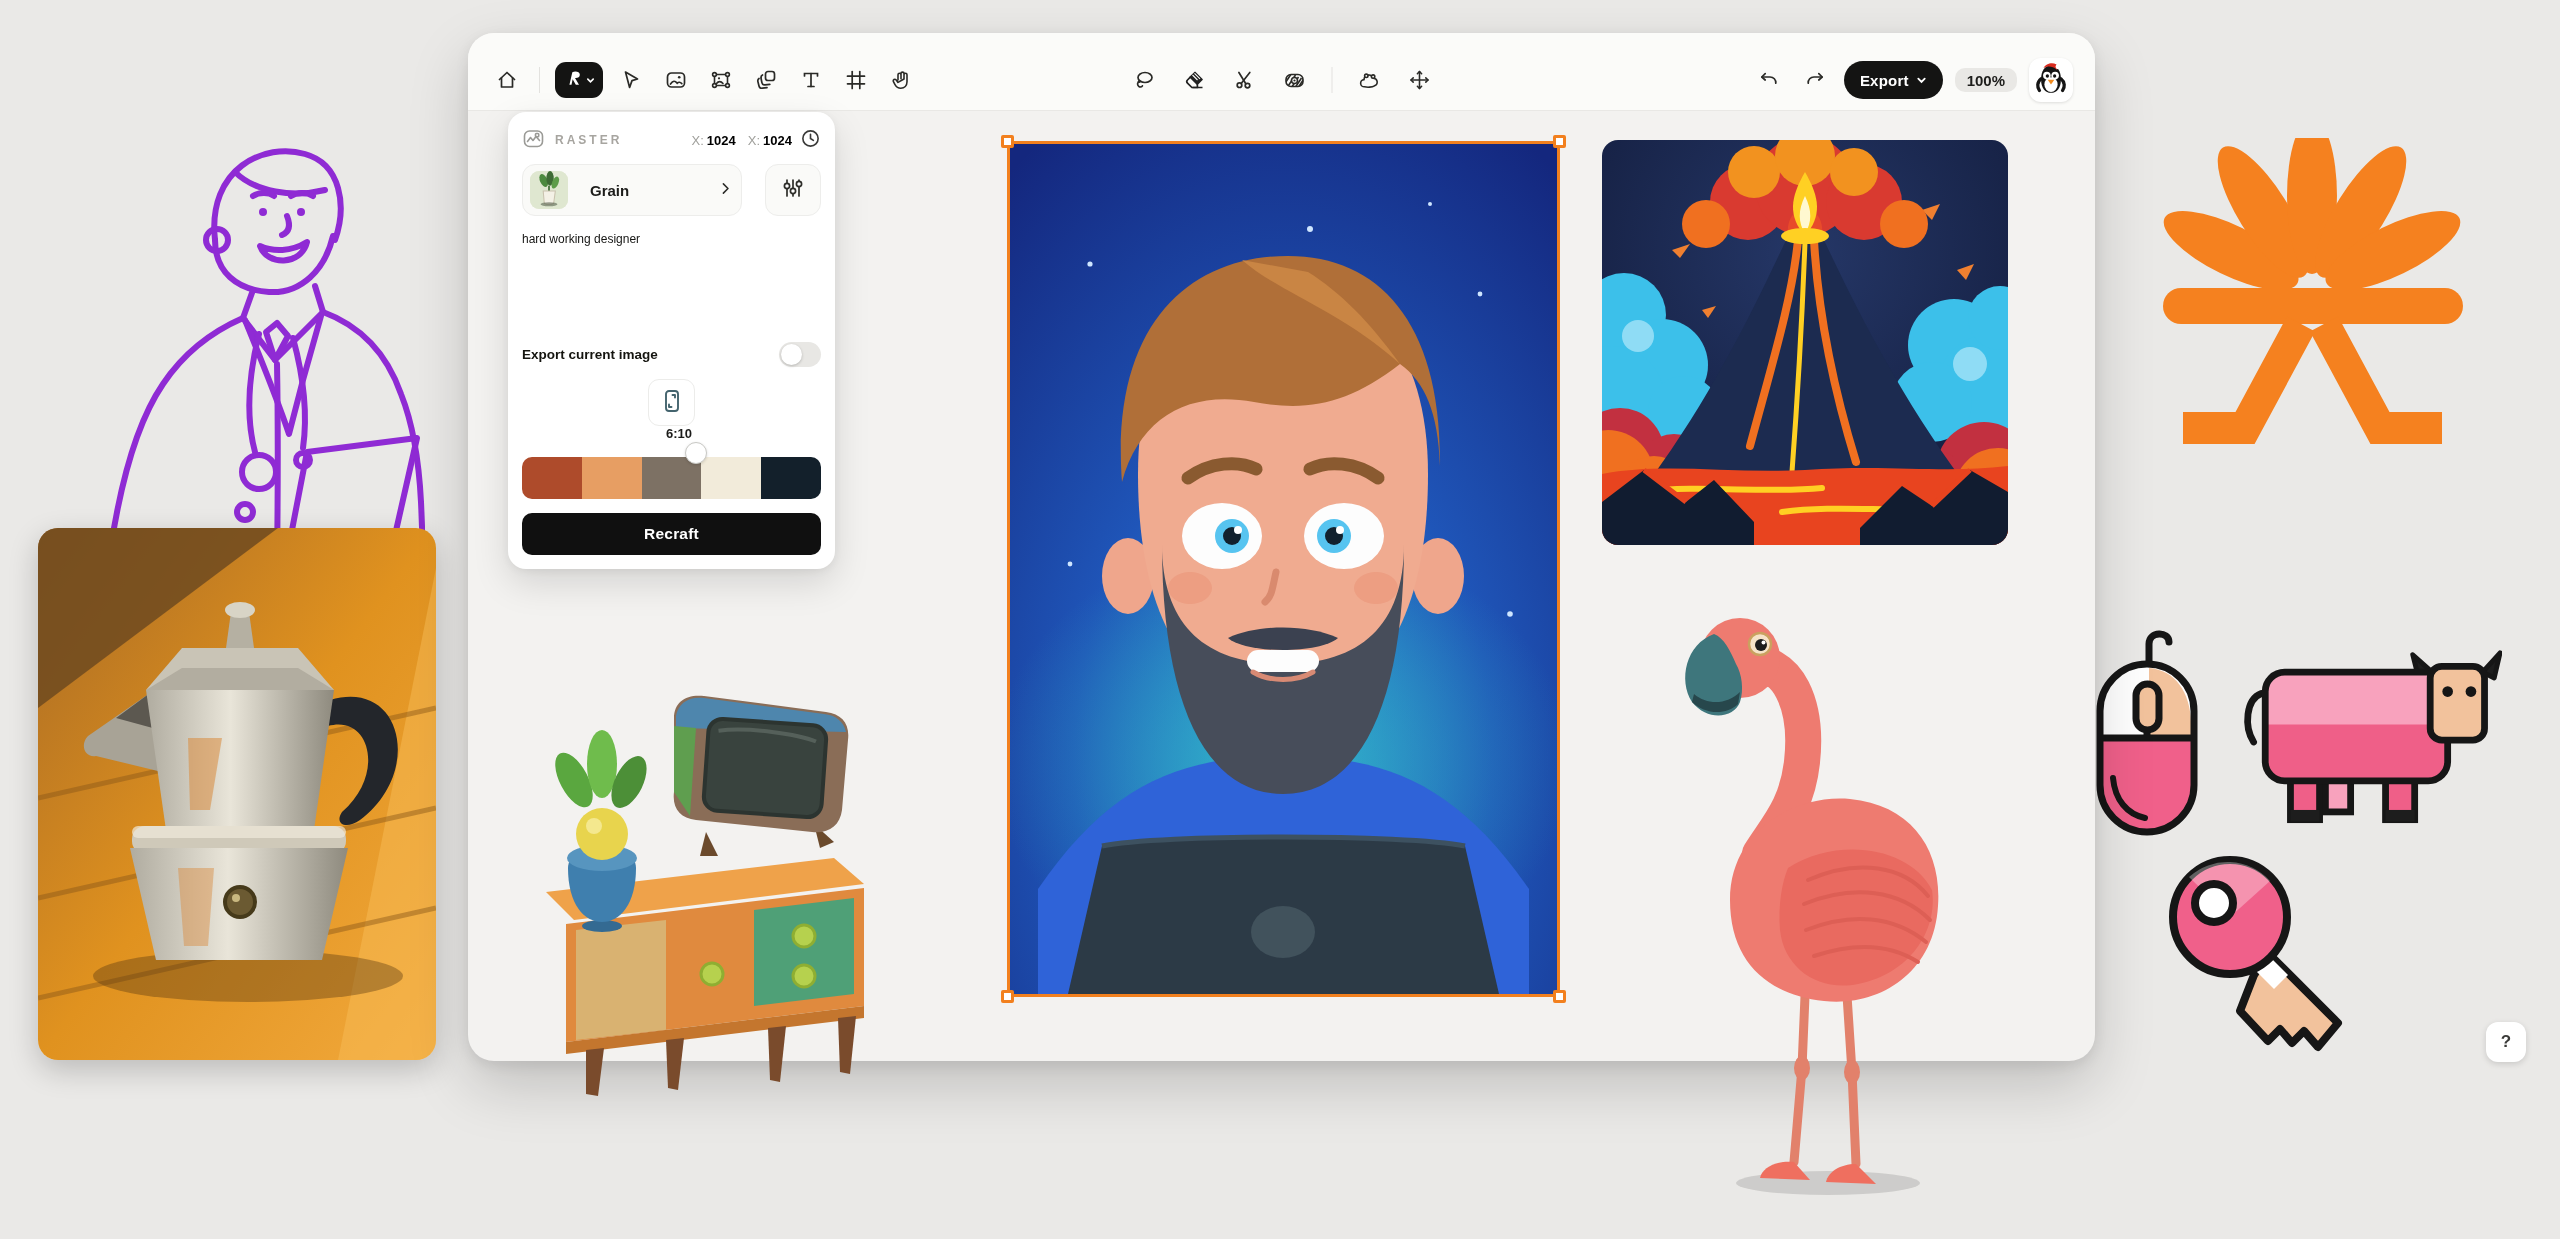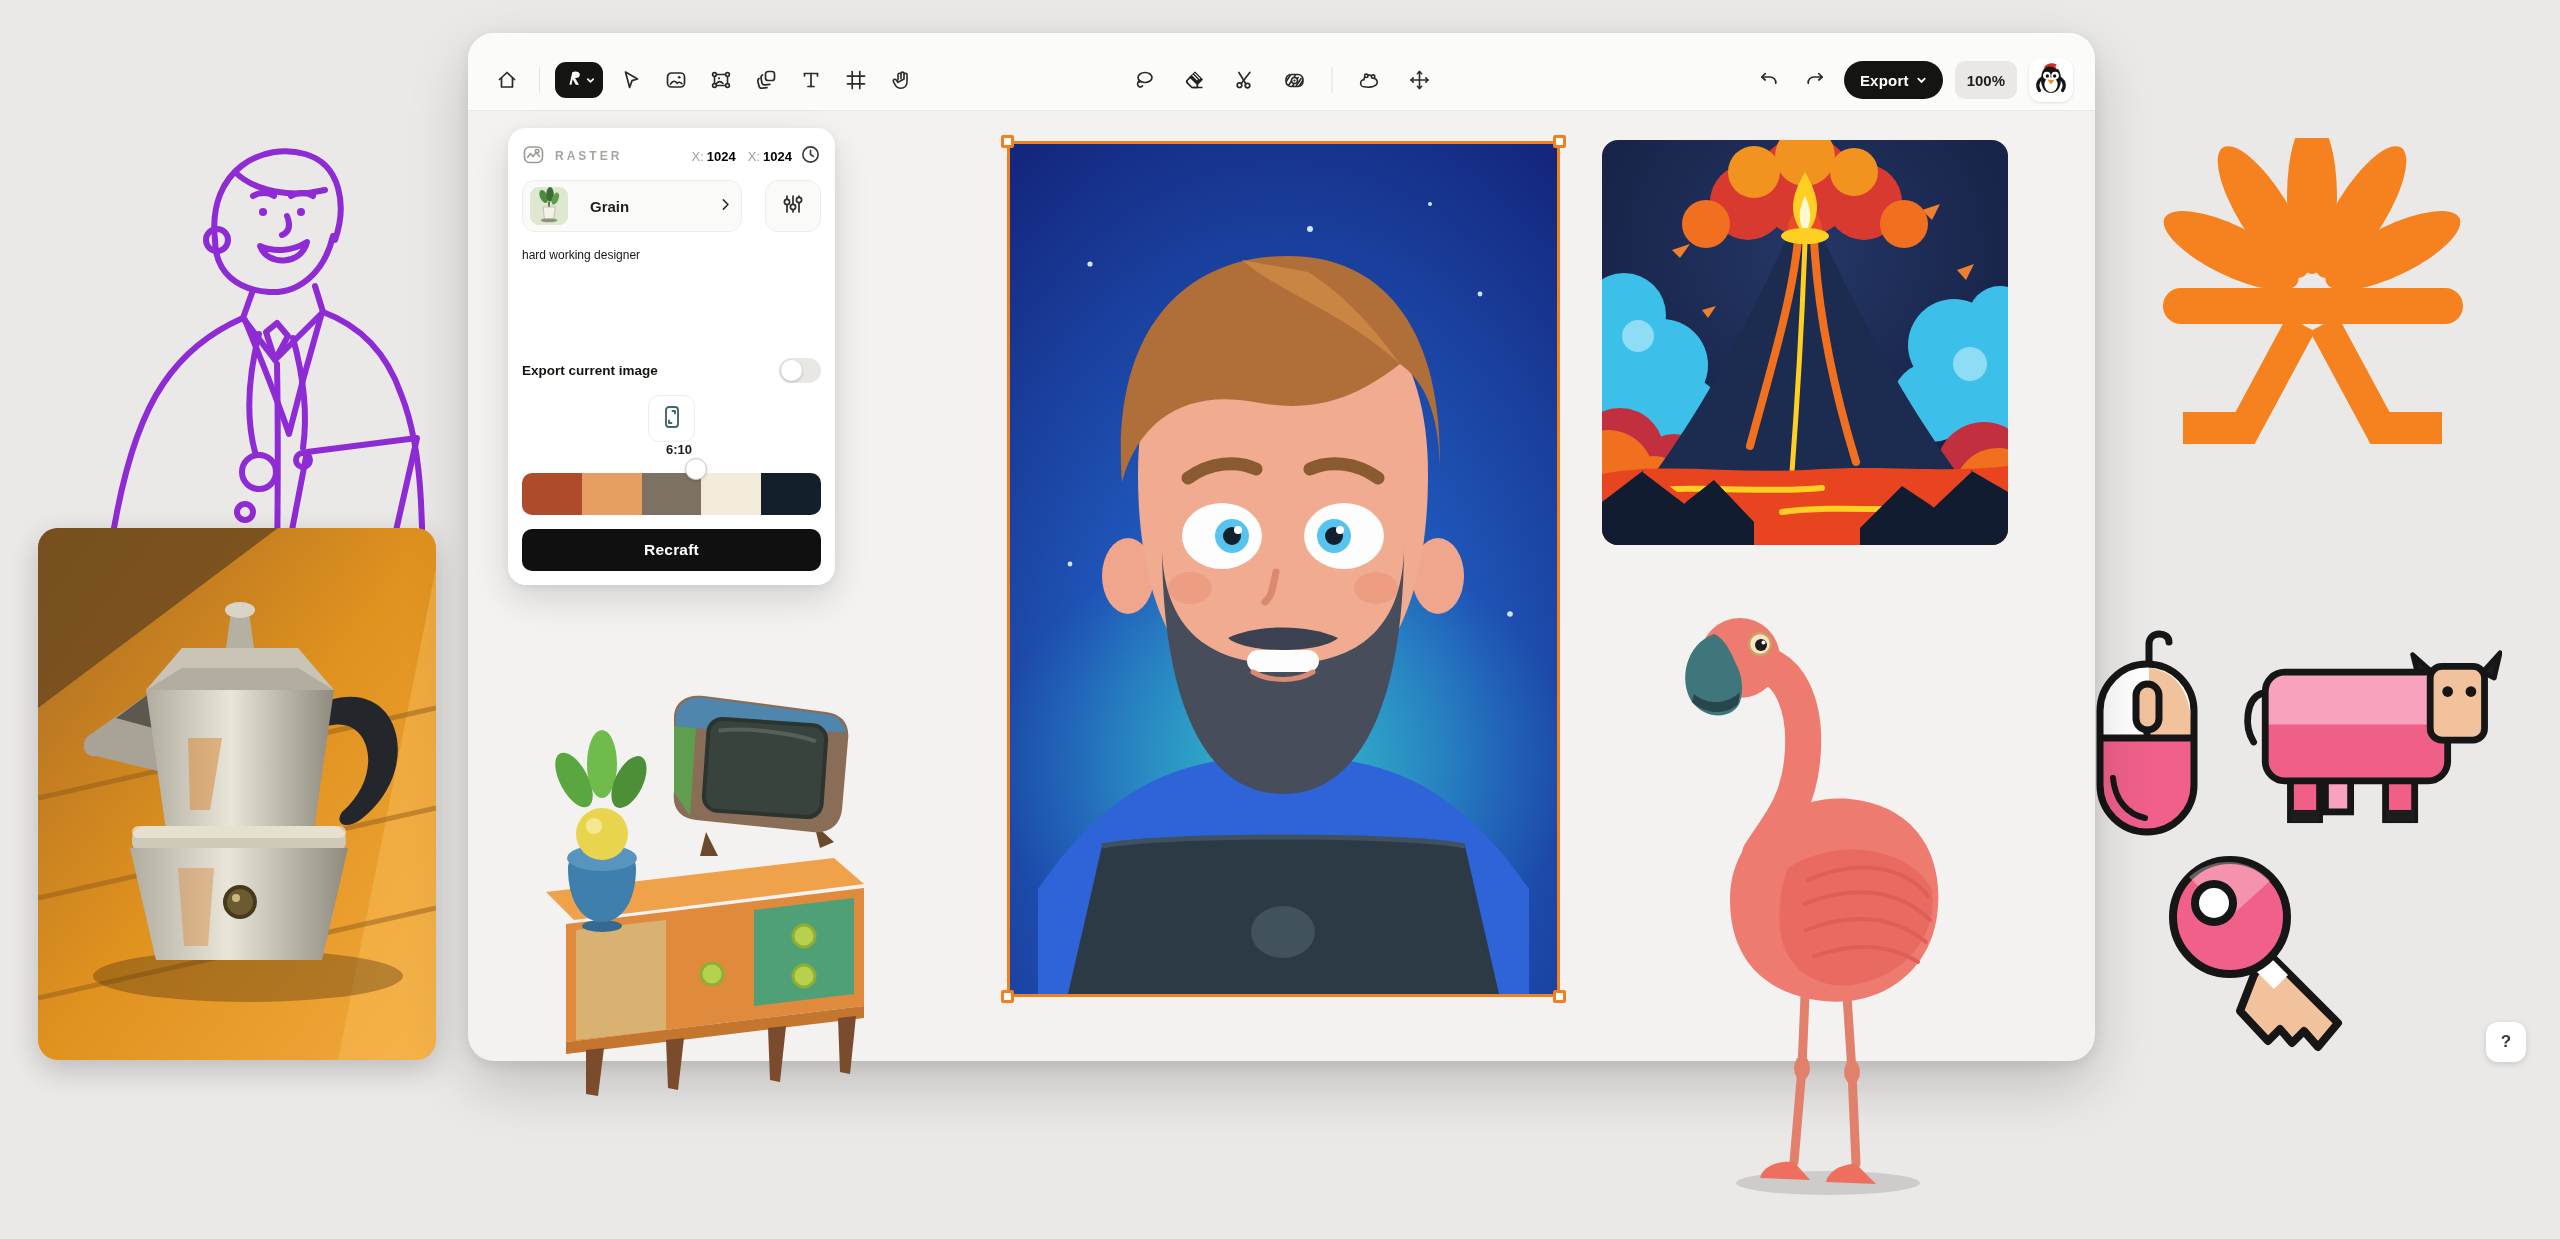--- a/index.html
+++ b/index.html
@@ -15,27 +15,27 @@
   .tb-group { position:absolute; top:8px; height:78px; display:flex; align-items:center; }
   .tb-left { left:22px; gap:11px; }
   .tb-center { left:50%; transform:translateX(-50%); gap:16px; }
   .tb-right { right:22px; gap:12px; }
   .icon-btn { width:34px; height:34px; display:flex; align-items:center; justify-content:center; border-radius:9px; }
   .icon-btn svg { display:block; }
   .tb-divider { width:1px; height:26px; background:#e3e2df; margin:0 4px; }
   .recraft-btn { width:48px; height:36px; background:#141413; border-radius:11px; display:flex; align-items:center; justify-content:center; gap:2px; }
   .export-btn { height:38px; padding:0 16px; background:#141413; border-radius:19px; display:flex; align-items:center; gap:7px;
     color:#fff; font-size:15px; font-weight:700; letter-spacing:.2px; }
-  .zoom-pill { height:38px; padding:0 12px; background:#e9e8e5; border-radius:10px; display:flex; align-items:center;
+  .zoom-pill { height:24px; padding:0 12px; background:#e9e8e5; border-radius:10px; display:flex; align-items:center;
     color:#1d1d1b; font-size:15px; font-weight:700; }
   .avatar { width:44px; height:44px; background:#fff; border-radius:12px; box-shadow:0 1px 3px rgba(0,0,0,.12);
     display:flex; align-items:center; justify-content:center; overflow:hidden; }
 
   
-  .panel { position:absolute; left:508px; top:128px; width:327px; background:#ffffff; border-radius:18px;
+  .panel { position:absolute; left:508px; top:112px; width:327px; background:#ffffff; border-radius:18px;
     box-shadow:0 14px 36px rgba(0,0,0,.13), 0 2px 8px rgba(0,0,0,.06); padding:16px 14px 14px 14px; z-index:4; }
   .panel-header { display:flex; align-items:center; height:24px; }
   .raster-label { margin-left:10px; font-size:12px; font-weight:700; letter-spacing:3px; color:#a7a5a0; flex:1; }
   .dim-field { font-size:13px; margin-right:12px; white-space:nowrap; }
   .dim-field .lab { color:#a0a09c; font-weight:400; }
   .dim-field .val { color:#000000; font-weight:700; margin-left:3px; }
   .style-row { display:flex; margin-top:12px; gap:23px; }
   .style-selector { flex:1; height:52px; background:#fafaf8; border:1px solid #ededeb; border-radius:13px;
     display:flex; align-items:center; padding:7px; }
   .style-thumb { width:38px; height:38px; border-radius:9px; overflow:hidden; background:#e7ecd9; flex:none; }

